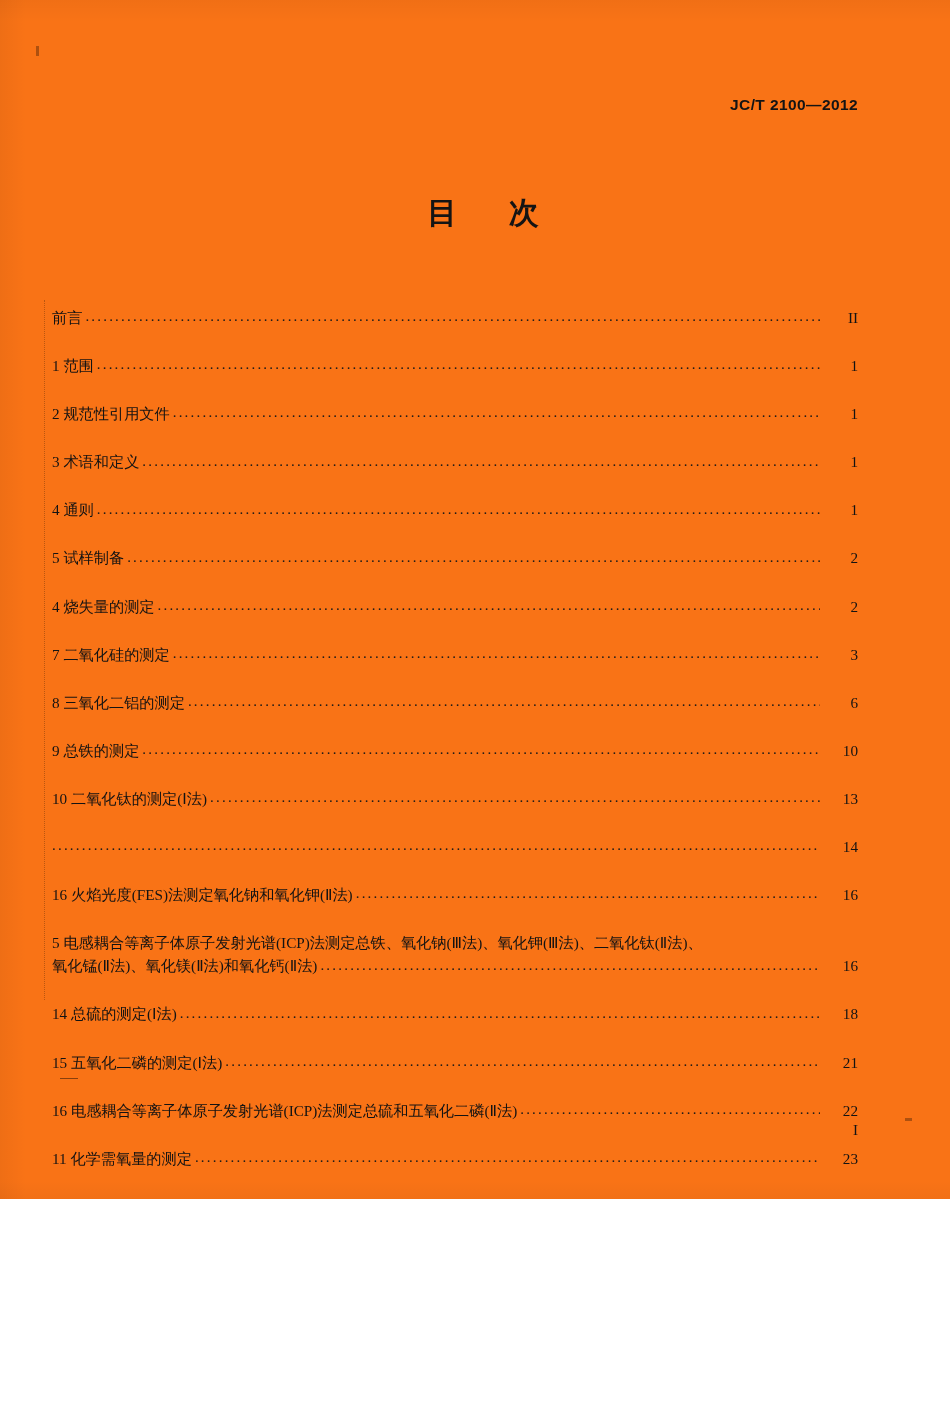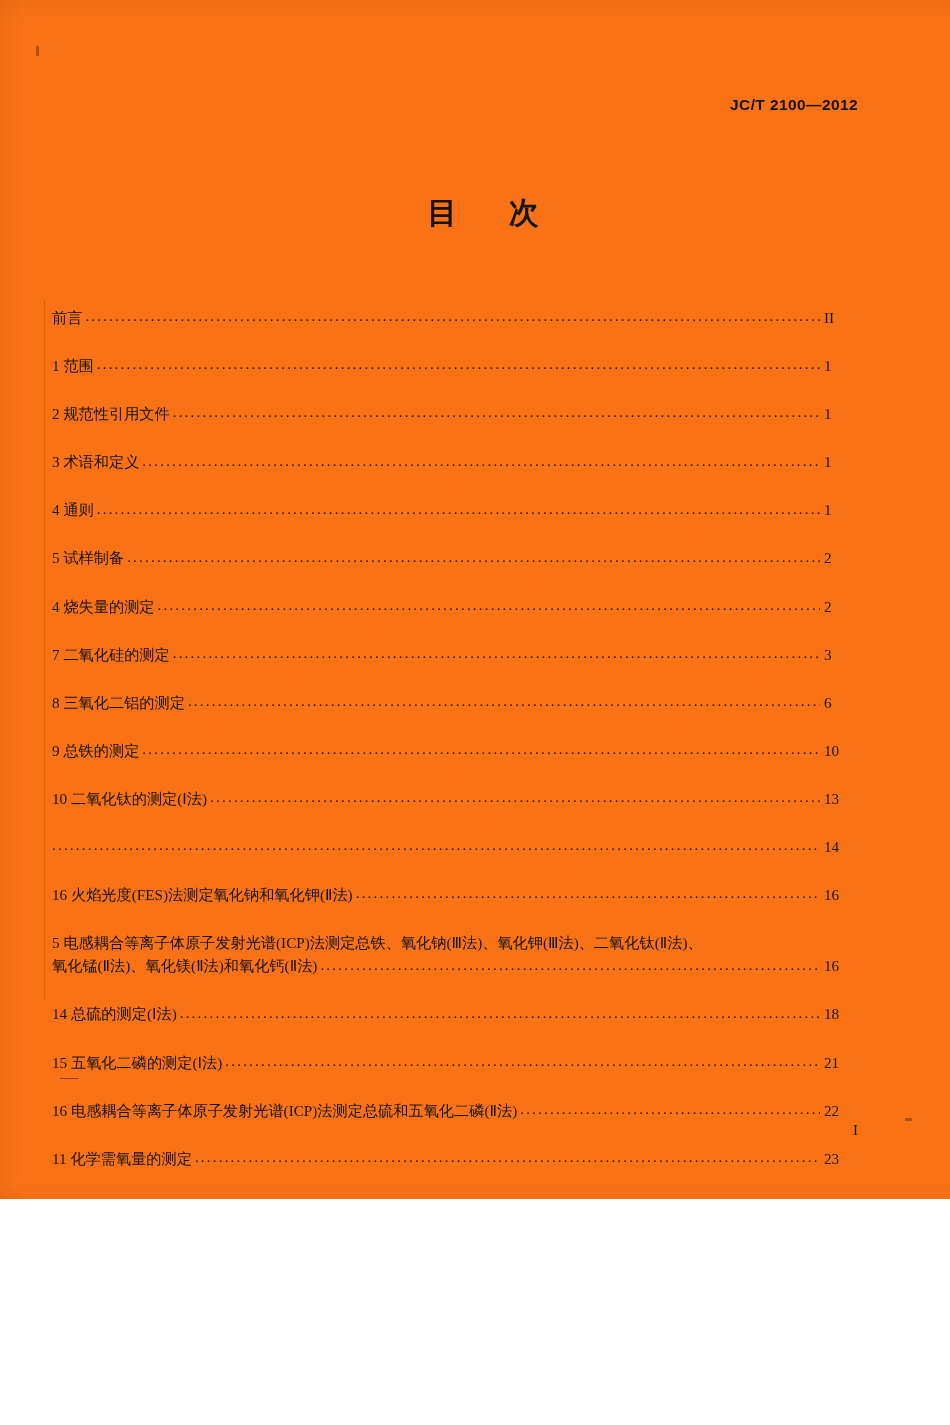--- a/index.html
+++ b/index.html
@@ -80,21 +80,21 @@
     white-space: nowrap;
     letter-spacing: 2.2px;
     font-size: 15px;
     color: #1a1a1a;
     position: relative;
     bottom: 1px;
   }
   .toc-entry .pageno {
     flex: 0 0 auto;
     width: 34px;
-    text-align: left;
+    text-align: right;
     font-family: "Liberation Serif", serif;
     font-size: 15.2px;
     padding-left: 4px;
   }
   
   .toc-entry.wrap .row {
     display: block;
   }
   .toc-entry.wrap .label {
     display: inline;

